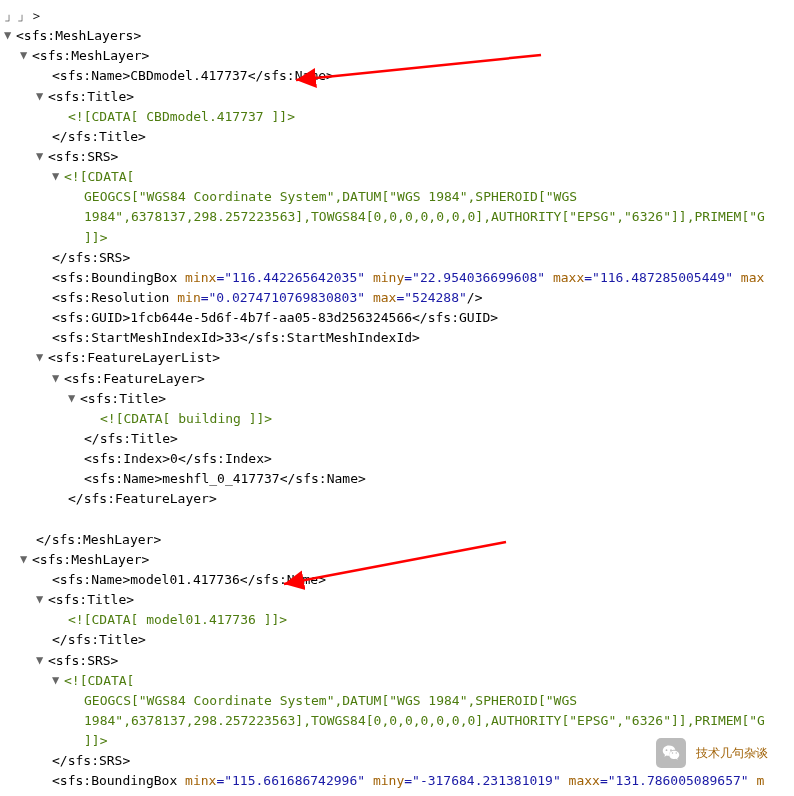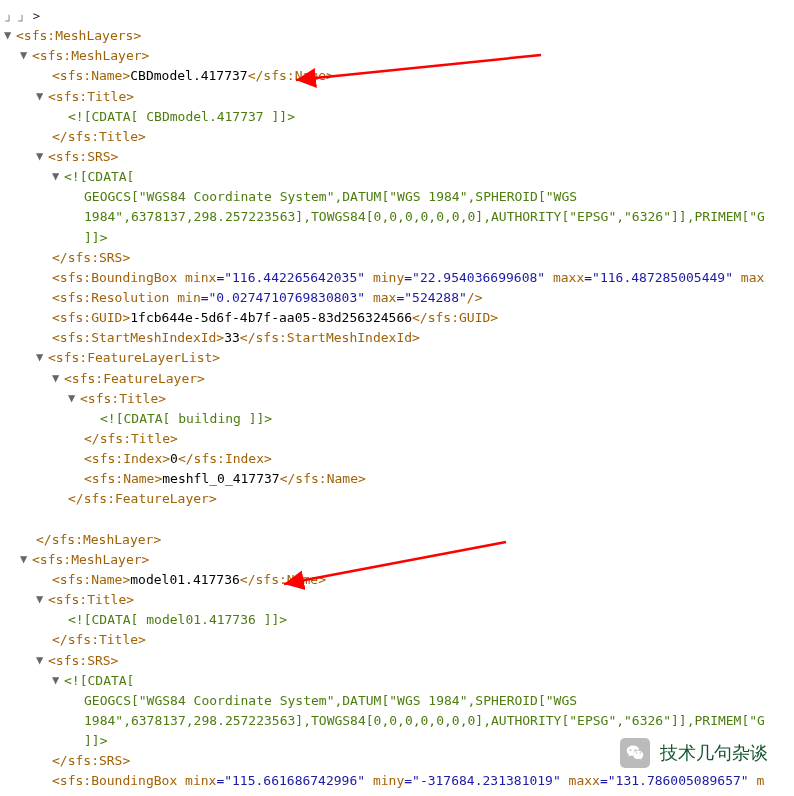--- a/index.html
+++ b/index.html
@@ -14,41 +14,41 @@
   overflow: hidden;
 }
 .indent { padding-left: 16px; }
 .toggle {
   display: inline-block;
   width: 12px;
   color: #666;
   font-size: 12px;
   vertical-align: top;
 }
-.tag { color: #a16207; }
+.tag { color: #000000; }
 .attr { color: #a16207; }
 .val { color: #1a1aa6; }
 .txt { color: #000; }
 .cdata { color: #4d7c0f; }
 
 .arrow-wrap { position: relative; }
 .arrow {
   position: absolute;
   pointer-events: none;
 }
 
 .watermark {
   position: fixed;
   bottom: 28px;
   right: 26px;
   display: flex;
   align-items: center;
   gap: 10px;
-  color: #14532d;
-  font-size: 18px;
+  color: #a16207;
+  font-size: 12px;
   margin-top: 12px;
 }
 .wm-avatar {
   width: 30px;
   height: 30px;
   border-radius: 5px;
   background: #bbb;
   display: flex;
   align-items: center;
   justify-content: center;

